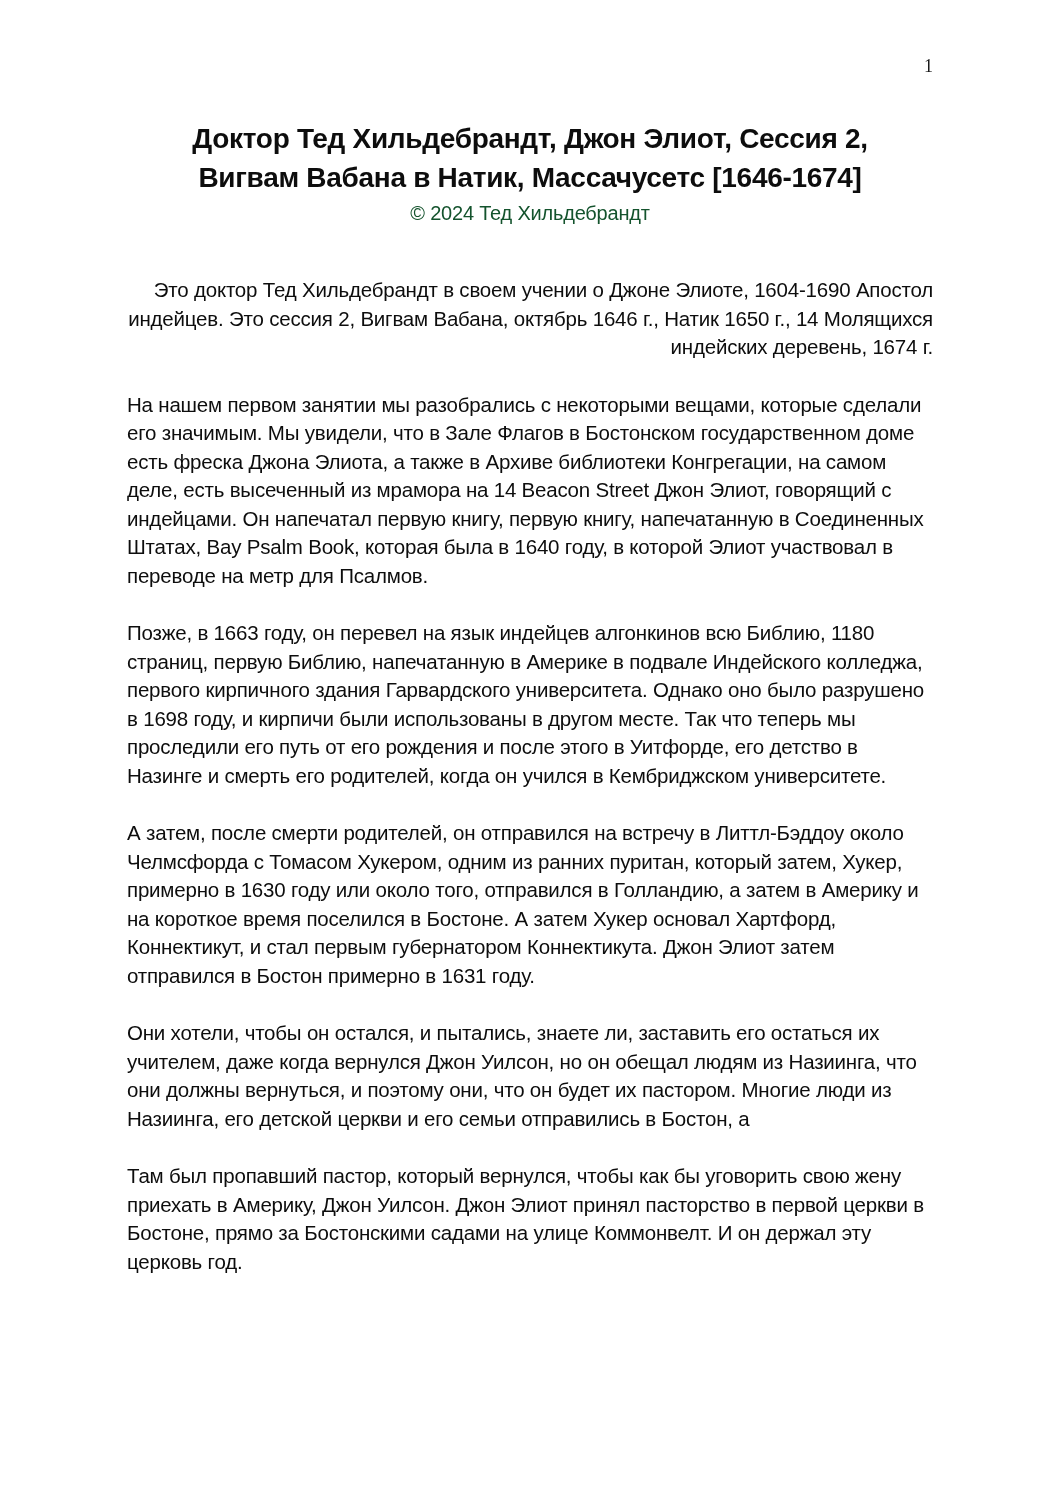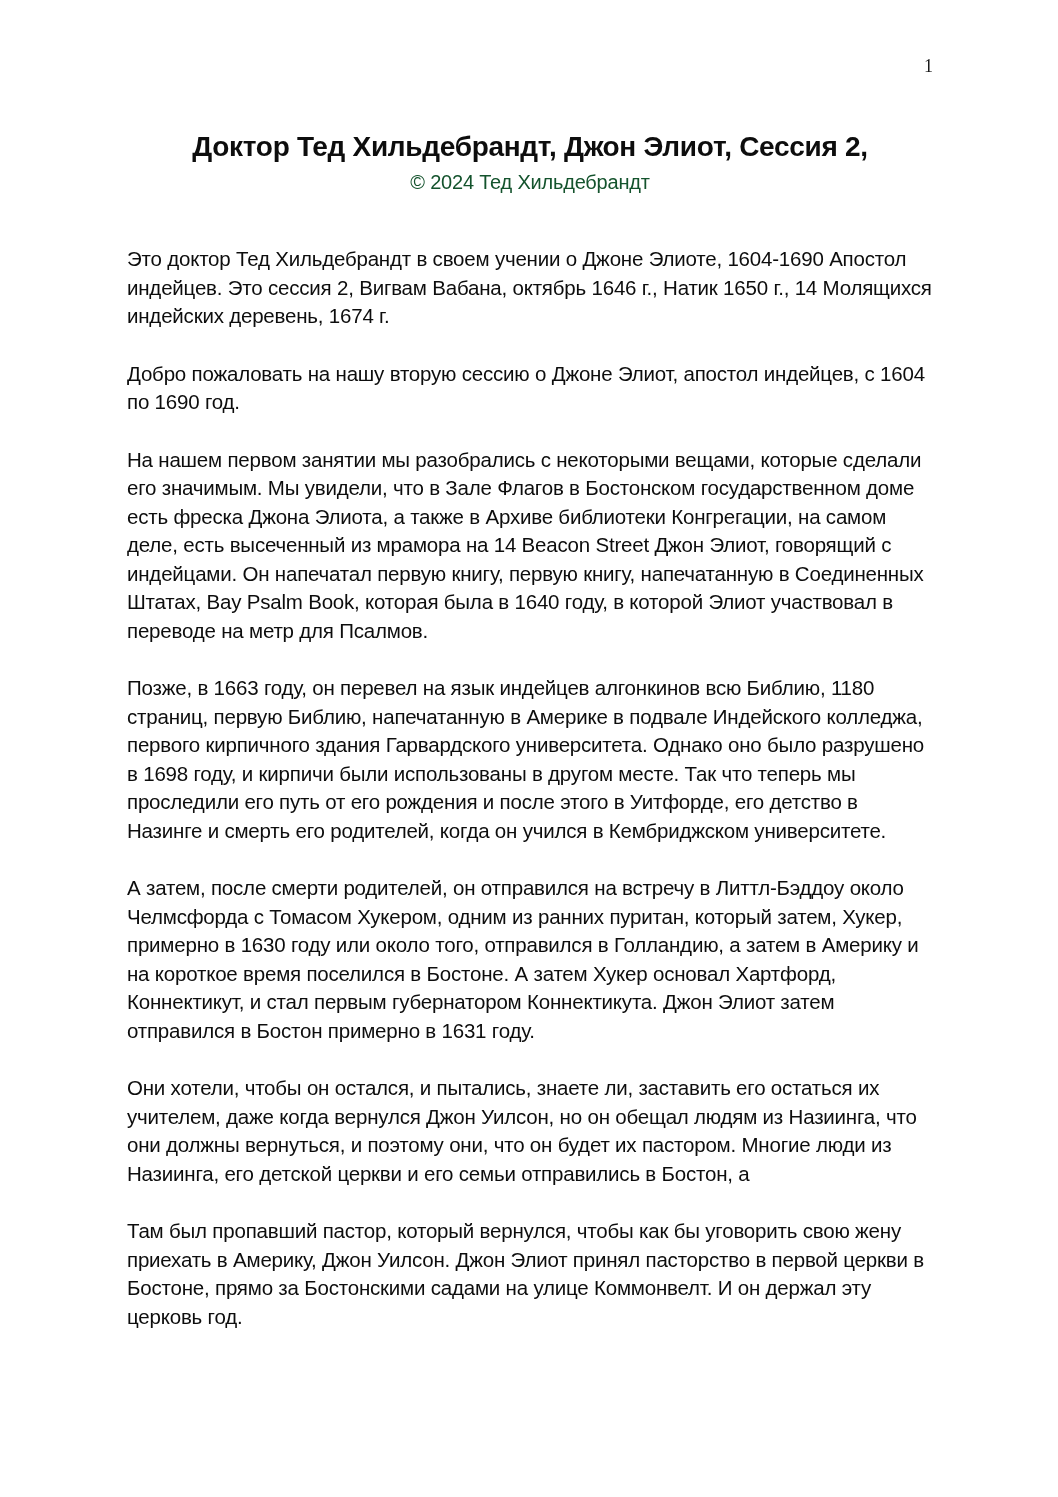--- a/index.html
+++ b/index.html
@@ -19,21 +19,21 @@
     position: absolute;
     top: 56px;
     right: 125px;
     font-family: "Liberation Serif", serif;
     font-size: 18px;
     color: #1a1a1a;
   }
   .content {
     position: absolute;
     left: 127px;
-    top: 8px;
+    top: 0;
     width: 806px;
   }
   .doc-title {
     margin-top: 119px;
     font-size: 28px;
     line-height: 39px;
     font-weight: bold;
     text-align: center;
     letter-spacing: -0.3px;
     color: #0d0d0d;
@@ -49,38 +49,39 @@
   .body-text p {
     font-size: 20.5px;
     line-height: 28.5px;
     letter-spacing: -0.2px;
     text-align: left;
     margin-top: 29px;
     color: #0d0d0d;
   }
   .body-text p.first {
     margin-top: 50px;
+    text-align: right;
   }
 </style>
 </head>
 <body>
 
 <div class="page">
   <div class="page-number">1</div>
 
   <div class="content">
     <div class="doc-title">
       <div>Доктор Тед Хильдебрандт, Джон Элиот, Сессия 2,</div>
+      <div>Вигвам Вабана в Натик, Массачусетс [1646-1674]</div>
     </div>
 
     <div class="copyright">© 2024 Тед Хильдебрандт</div>
 
     <div class="body-text">
       <p class="first">Это доктор Тед Хильдебрандт в своем учении о Джоне Элиоте, 1604-1690 Апостол индейцев. Это сессия 2, Вигвам Вабана, октябрь 1646 г., Натик 1650 г., 14 Молящихся индейских деревень, 1674 г.</p>
-      <p>Добро пожаловать на нашу вторую сессию о Джоне Элиот, апостол индейцев, с 1604 по 1690 год.</p>
       <p>На нашем первом занятии мы разобрались с некоторыми вещами, которые сделали его значимым. Мы увидели, что в Зале Флагов в Бостонском государственном доме есть фреска Джона Элиота, а также в Архиве библиотеки Конгрегации, на самом деле, есть высеченный из мрамора на 14 Beacon Street Джон Элиот, говорящий с индейцами. Он напечатал первую книгу, первую книгу, напечатанную в Соединенных Штатах, Bay Psalm Book, которая была в 1640 году, в которой Элиот участвовал в переводе на метр для Псалмов.</p>
       <p>Позже, в 1663 году, он перевел на язык индейцев алгонкинов всю Библию, 1180 страниц, первую Библию, напечатанную в Америке в подвале Индейского колледжа, первого кирпичного здания Гарвардского университета. Однако оно было разрушено в 1698 году, и кирпичи были использованы в другом месте. Так что теперь мы проследили его путь от его рождения и после этого в Уитфорде, его детство в Назинге и смерть его родителей, когда он учился в Кембриджском университете.</p>
       <p>А затем, после смерти родителей, он отправился на встречу в Литтл-Бэддоу около Челмсфорда с Томасом Хукером, одним из ранних пуритан, который затем, Хукер, примерно в 1630 году или около того, отправился в Голландию, а затем в Америку и на короткое время поселился в Бостоне. А затем Хукер основал Хартфорд, Коннектикут, и стал первым губернатором Коннектикута. Джон Элиот затем отправился в Бостон примерно в 1631 году.</p>
       <p>Они хотели, чтобы он остался, и пытались, знаете ли, заставить его остаться их учителем, даже когда вернулся Джон Уилсон, но он обещал людям из Назиинга, что они должны вернуться, и поэтому они, что он будет их пастором. Многие люди из Назиинга, его детской церкви и его семьи отправились в Бостон, а</p>
       <p>Там был пропавший пастор, который вернулся, чтобы как бы уговорить свою жену приехать в Америку, Джон Уилсон. Джон Элиот принял пасторство в первой церкви в Бостоне, прямо за Бостонскими садами на улице Коммонвелт. И он держал эту церковь год.</p>
     </div>
   </div>
 </div>
 
 </body></html>

